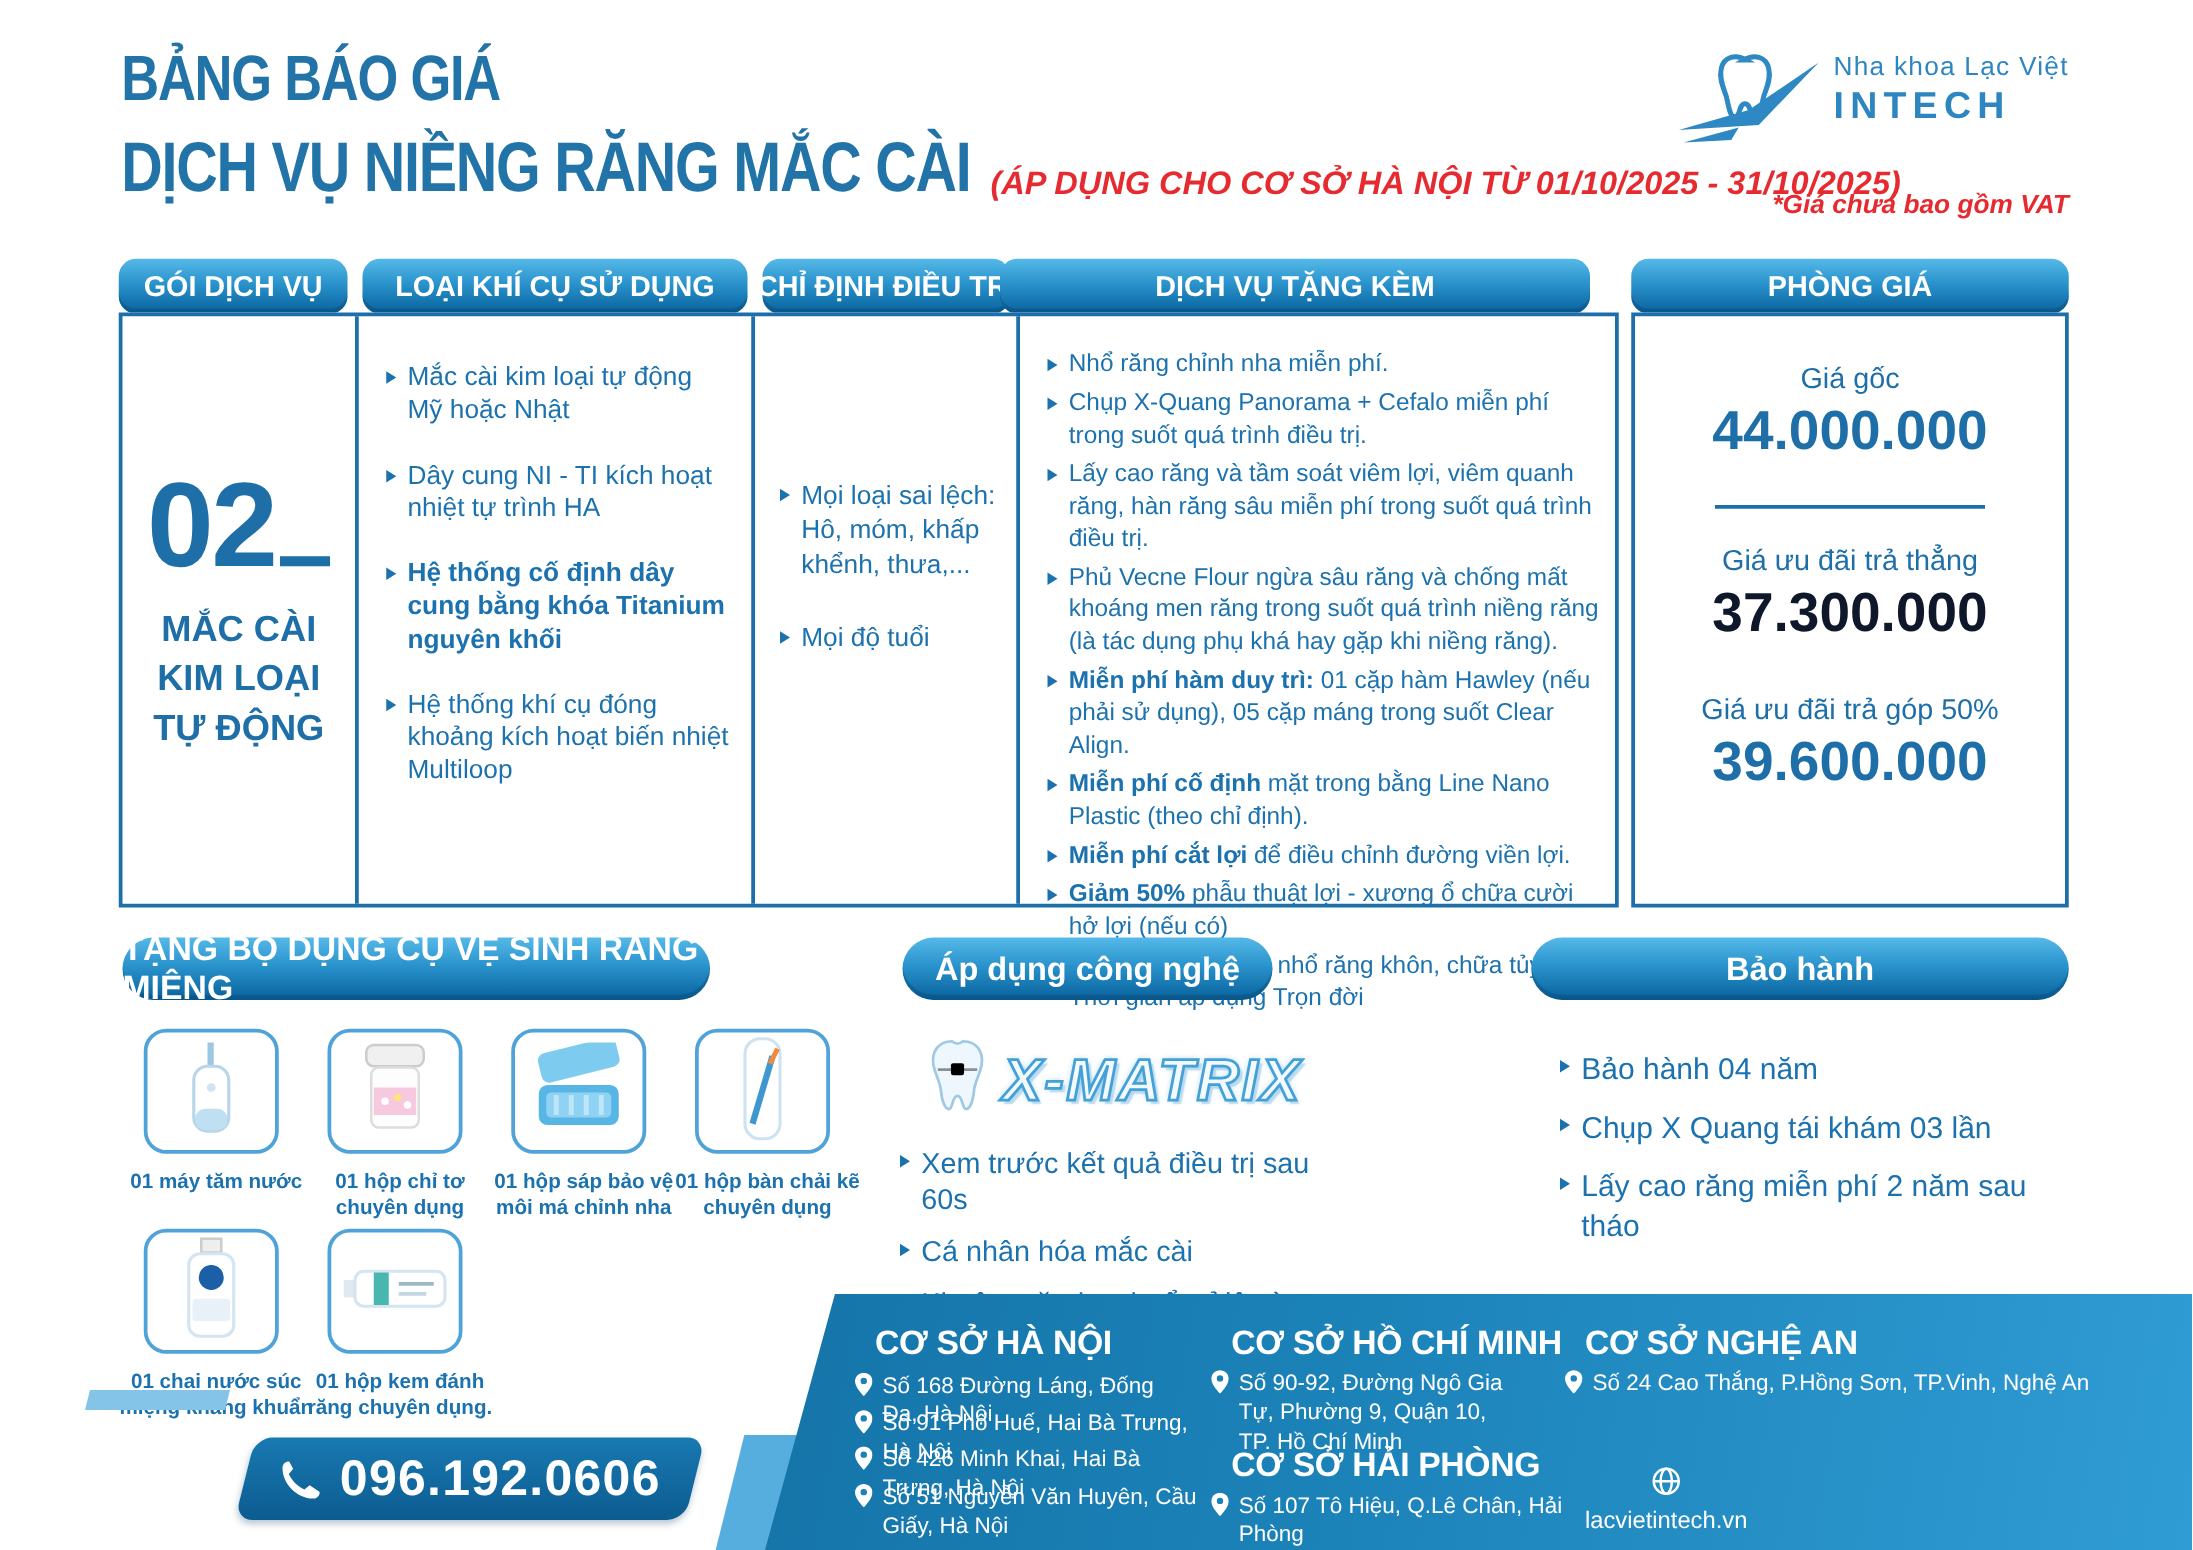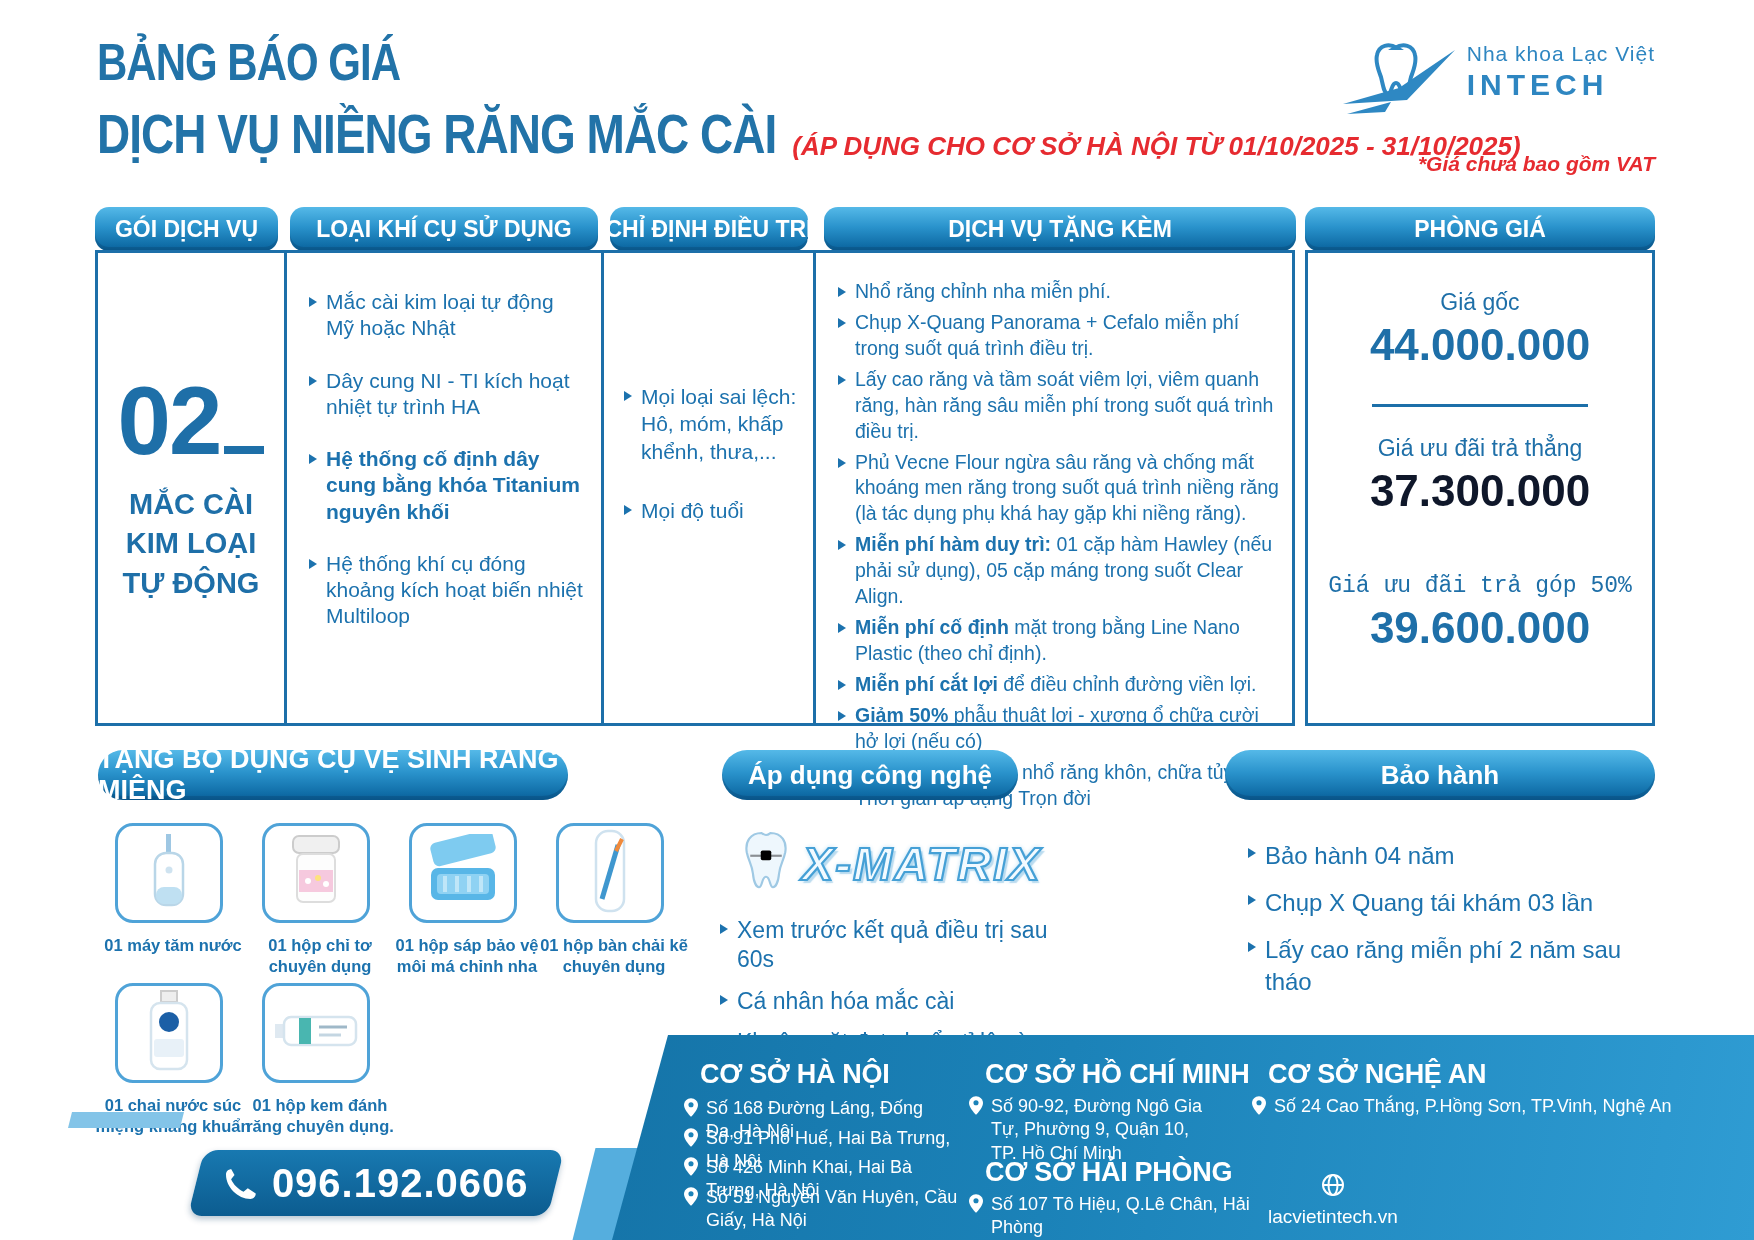--- a/index.html
+++ b/index.html
@@ -19,21 +19,21 @@
   .logo-text { color:#2e86c1; text-align:left; }
   .logo-text .l1 { font-size:21px; letter-spacing:1px; }
   .logo-text .l2 { font-size:30px; font-weight:bold; letter-spacing:5px; margin-top:2px; }
 
   
   .hp { position:absolute; top:207px; height:44px; border-radius:14px;
         background:linear-gradient(180deg,#55b9e8 0%,#2a93cc 45%,#0f6ca6 88%,#0a5d93 100%);
         color:#fff; font-weight:bold; font-size:23px; display:flex; align-items:center; justify-content:center;
         box-shadow:inset 0 -4px 0 rgba(8,70,115,.35); white-space:nowrap; }
   .hp1{left:95px;width:183px} .hp2{left:290px;width:308px} .hp3{left:610px;width:198px}
-  .hp4{left:824px;width:472px} .hp5{left:1305px;width:350px}
+  .hp4{left:800px;width:472px} .hp5{left:1305px;width:350px}
 
   
   .tbl-body { position:absolute; left:95px; top:250px; width:1200px; height:476px;
               border:3px solid #1c6fa9; background:#fff; display:flex; }
   .cell { height:100%; }
   .c1 { width:189px; border-right:3px solid #1c6fa9; display:flex; flex-direction:column;
         align-items:center; justify-content:center; color:#1e6fa8; }
   .c2 { width:317px; border-right:3px solid #1c6fa9; }
   .c3 { width:212px; border-right:3px solid #1c6fa9; }
   .c4 { width:476px; }
@@ -51,21 +51,21 @@
   .gift-list { padding:26px 12px 0 20px; font-size:19.5px; gap:5px; line-height:1.33; }
   .gift-list b { font-weight:bold; }
 
   
   .price-box { position:absolute; left:1305px; top:250px; width:350px; height:476px;
                border:3px solid #1c6fa9; background:#fff; text-align:center; color:#1e6fa8; }
   .p-label { font-size:23px; }
   .p-val { font-size:44px; font-weight:bold; margin-top:4px; }
   .p-val.red { color:#0f172a; }
   .p-div { width:216px; height:3px; background:#1c6fa9; margin:34px auto 28px auto; }
-  .m1 { margin-top:36px; } .m3 { margin-top:57px;font-family:Liberation Mono, monospace; }
+  .m1 { margin-top:36px; } .m3 { margin-top:38px; }
 
   
   .spill { position:absolute; top:750px; height:50px; border-radius:25px;
            background:linear-gradient(180deg,#55b9e8 0%,#2a93cc 45%,#0f6ca6 88%,#0a5d93 100%);
            color:#fff; font-weight:bold; display:flex; align-items:center; justify-content:center;
            box-shadow:inset 0 -4px 0 rgba(8,70,115,.35); }
   .sp-gift { left:98px; width:470px; font-size:27px; }
   .sp-tech { left:722px; width:296px; font-size:26px; }
   .sp-warr { left:1225px; width:430px; font-size:26px; }
 

